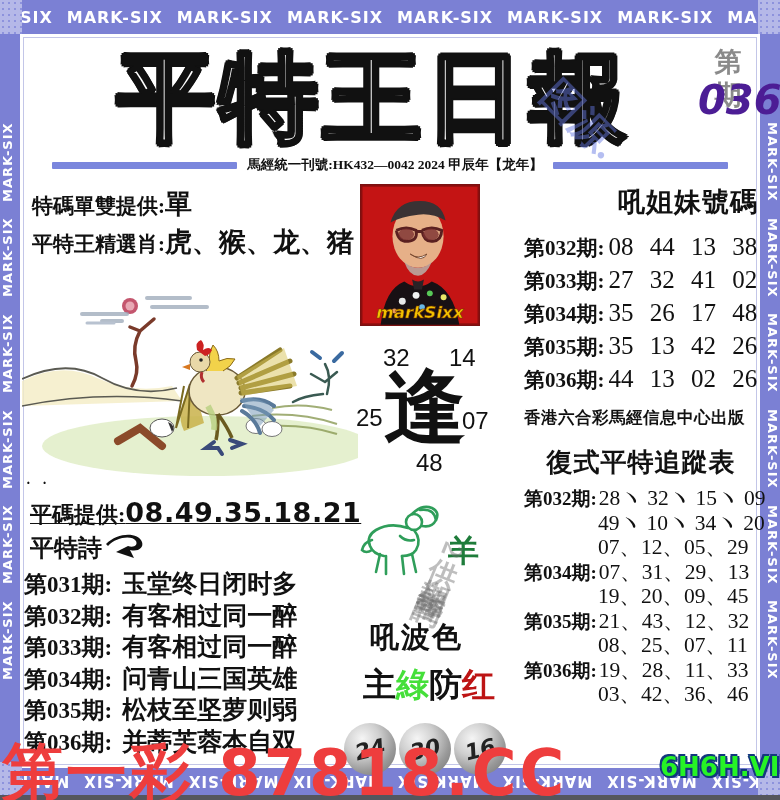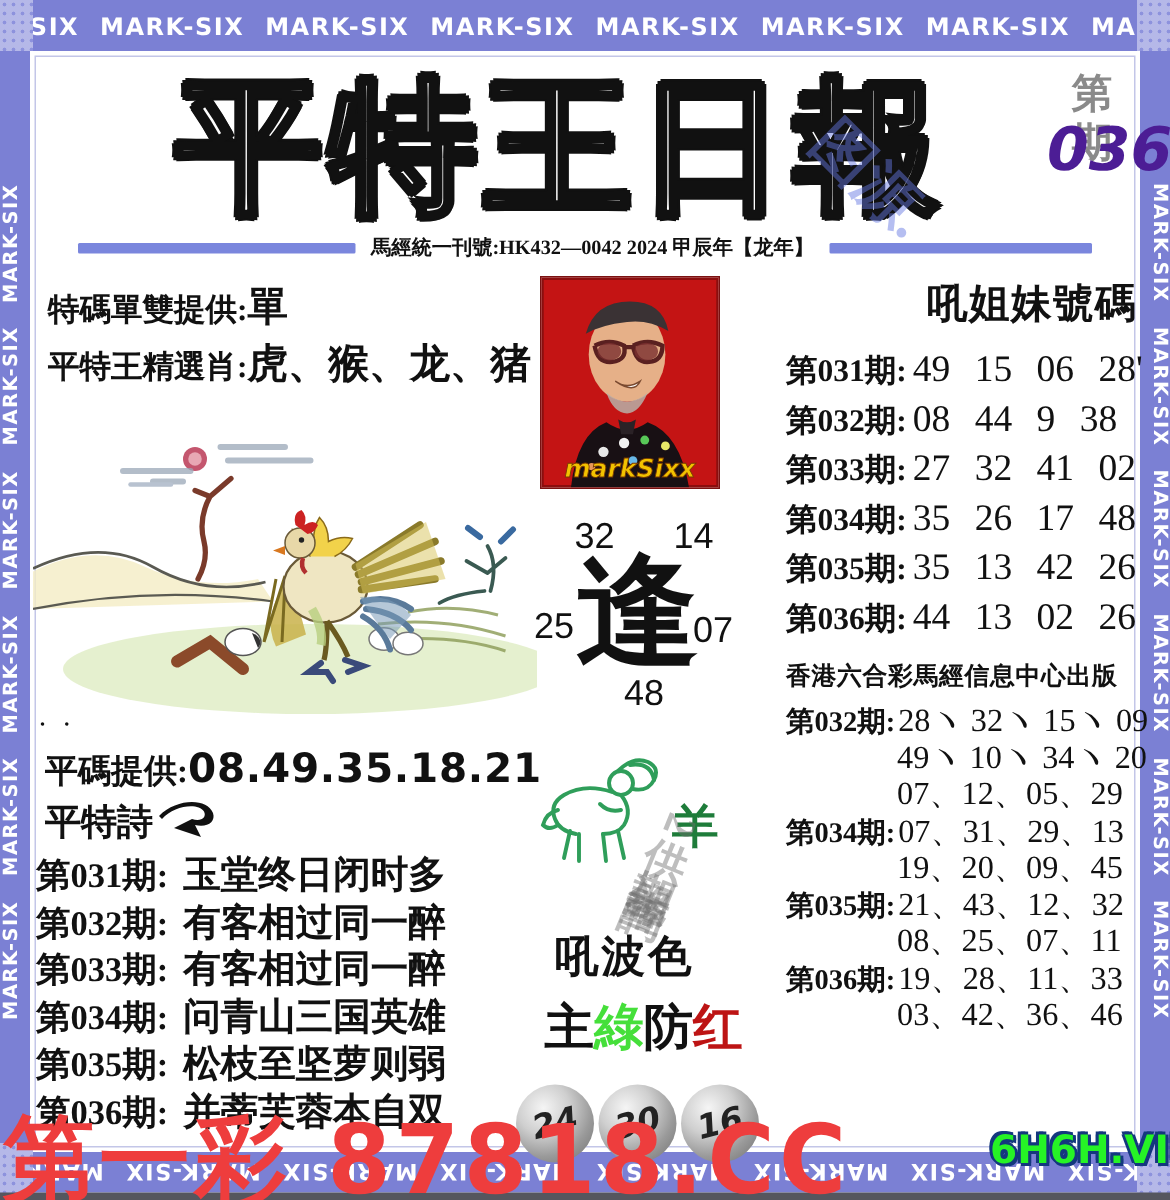--- a/index.html
+++ b/index.html
@@ -39,21 +39,21 @@
   .subtitle-row .bar { height:7px; background:#7a86dd; border-radius:1px; }
   .subtitle-row .bar.b1 { width:185px; } .subtitle-row .bar.b2 { width:175px; }
   .subtitle-row .txt { font-size:13.5px; font-weight:bold; white-space:nowrap; }
 
   
   .spec1 { position:absolute; left:32px; top:186px; white-space:nowrap; }
   .spec2 { position:absolute; left:32px; top:224px; white-space:nowrap; }
   .spec-label { font-size:21px; font-weight:bold;margin-top:44px; }
   .spec-value { font-size:27px; font-weight:bold; }
   .painting { position:absolute; left:22px; top:266px; width:336px; height:214px; }
-  .pingma { position:absolute; left:30px; top:497px; white-space:nowrap; }
+  .pingma { position:absolute; left:30px; top:497px; white-space:nowrap;text-decoration:underline; }
   .pingma .lb { font-size:22px; font-weight:bold; }
   .pingma .val { font-size:27px; font-weight:bold; font-family:"DejaVu Sans",sans-serif; letter-spacing:0.5px; }
   .poemlab { position:absolute; left:30px; top:532px; font-size:24px; font-weight:bold; display:flex; align-items:flex-start; gap:2px; }
   .poems { position:absolute; left:24px; top:568px; width:336px; }
   .poem-row { height:31.5px; line-height:31.5px; white-space:nowrap; }
   .poem-row .iss { font-size:23px; font-weight:bold; }
   .poem-row .tx { font-size:25px; font-weight:bold; margin-left:10px; }
 
   
   .photo { position:absolute; left:360px; top:184px; width:120px; height:142px; border:1px solid #7a1111; }
@@ -275,28 +275,28 @@
       <span>30</span>
     </div>
   <div class="ball">
       <span>16</span>
     </div>
 </div>
 
 <div class="rightcol">
   <div class="sisters-title">吼姐妹號碼</div>
   <div class="sisters-rows">
-    <div class="s-row"><span class="iss">第031期:</span><span class="nums">49 15 06 28'</span></div>
-    <div class="s-row"><span class="iss">第032期:</span><span class="nums">08 44 9 38</span></div>
+    <div class="s-row"><span class="iss">第032期:</span><span class="nums">08 44 13 38</span></div>
     <div class="s-row"><span class="iss">第033期:</span><span class="nums">27 32 41 02</span></div>
     <div class="s-row"><span class="iss">第034期:</span><span class="nums">35 26 17 48</span></div>
     <div class="s-row"><span class="iss">第035期:</span><span class="nums">35 13 42 26</span></div>
     <div class="s-row"><span class="iss">第036期:</span><span class="nums">44 13 02 26</span></div>
   </div>
   <div class="publisher">香港六合彩馬經信息中心出版</div>
+  <div class="track-title">復式平特追蹤表</div>
   <div class="track-rows">
     <div class="t-line"><span class="iss">第032期:</span><span class="nums">28ヽ 32ヽ 15ヽ 09</span></div>
     <div class="t-line cont"><span class="nums">49ヽ 10ヽ 34ヽ 20</span></div>
     <div class="t-line cont"><span class="nums">07、12、05、29</span></div>
     <div class="t-line"><span class="iss">第034期:</span><span class="nums">07、31、29、13</span></div>
     <div class="t-line cont"><span class="nums">19、20、09、45</span></div>
     <div class="t-line"><span class="iss">第035期:</span><span class="nums">21、43、12、32</span></div>
     <div class="t-line cont"><span class="nums">08、25、07、11</span></div>
     <div class="t-line"><span class="iss">第036期:</span><span class="nums">19、28、11、33</span></div>
     <div class="t-line cont"><span class="nums">03、42、36、46</span></div>

